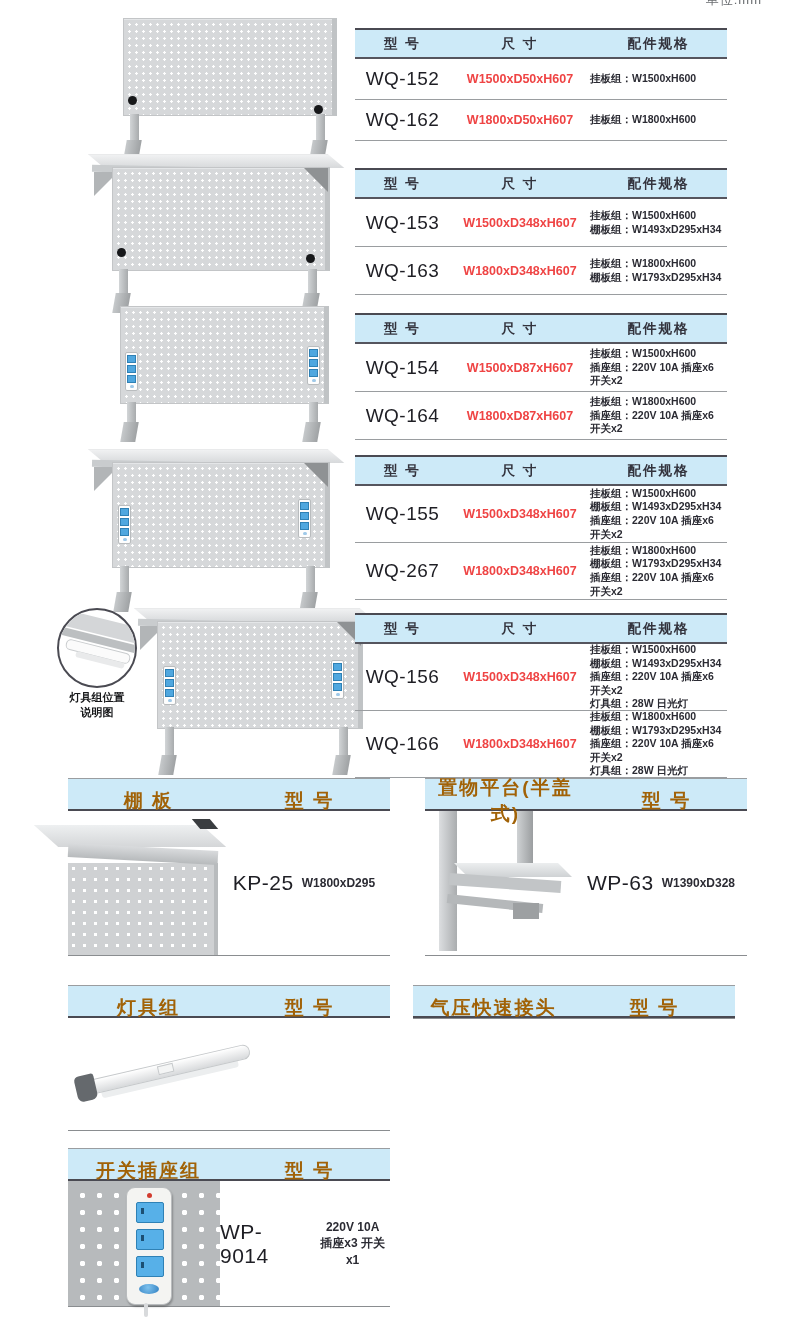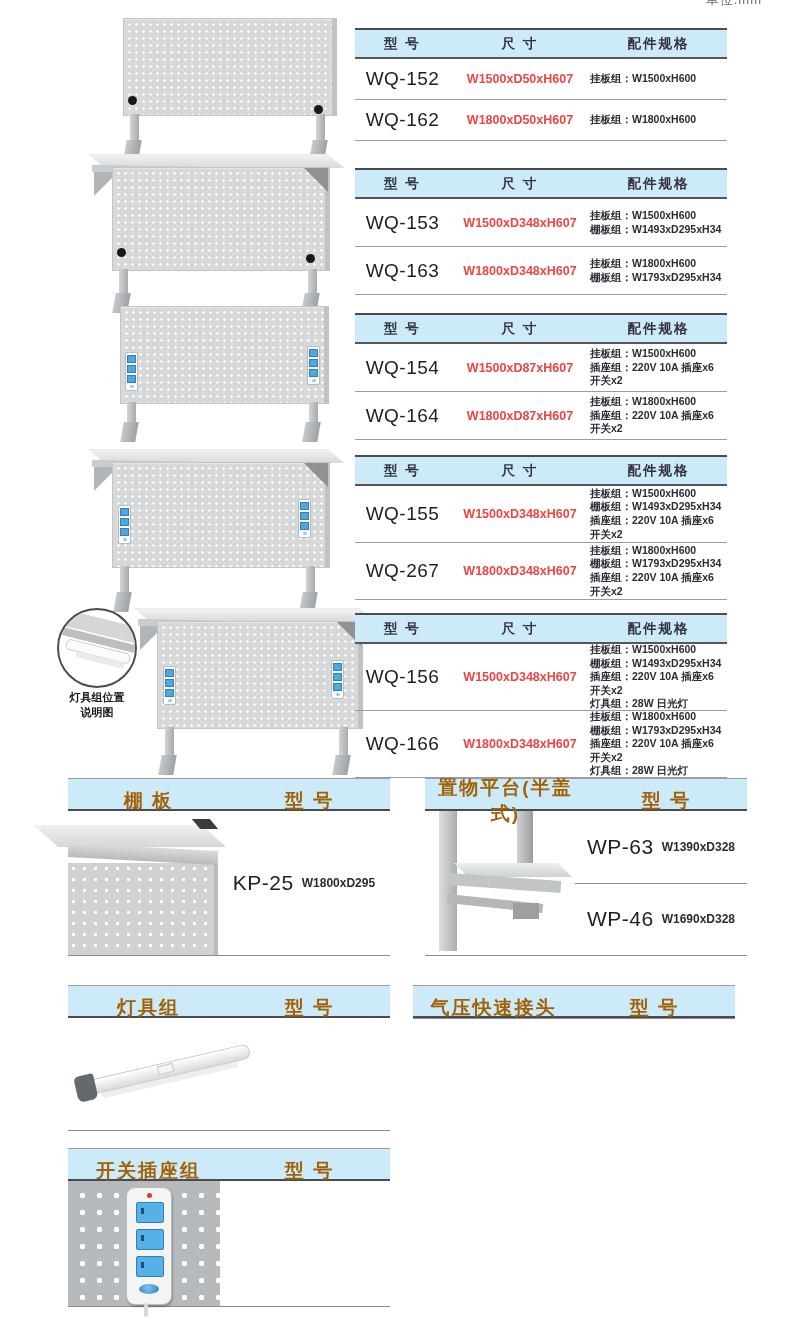--- a/index.html
+++ b/index.html
@@ -348,24 +348,20 @@
         <div class="wp-plat"></div>
         <div class="wp-plat-edge"></div>
         <div class="wp-brace"></div>
         <div class="wp-foot"></div>
       </div>
       <div class="acc-rows" style="left:150px;right:0">
         <div class="acc-row">
           <span class="acc-model">WP-63</span>
           <span class="acc-desc">W1390xD328</span>
         </div>
-        <div class="acc-row">
-          <span class="acc-model">WP-46</span>
-          <span class="acc-desc">W1690xD328</span>
-        </div>
       </div>
     </div>
   </div>
 
   <div class="acc-section" style="left:68px;top:985px">
     <div class="acc-head">
       <div>灯具组</div>
       <div>型 号</div>
     </div>
     <div class="acc-body" style="height:112px">
@@ -402,16 +398,23 @@
           <div class="ps-sock" style="top:41px">
               <i></i>
             </div>
           <div class="ps-sock" style="top:68px">
               <i></i>
             </div>
           <div class="ps-btn"></div>
         </div>
         <div class="ps-cord"></div>
       </div>
+      <div class="acc-rows" style="left:152px;right:0">
+        <div class="acc-row">
+          <span class="acc-model">WP-9014</span>
+          <span class="acc-desc">220V 10A
+插座x3 开关x1</span>
+        </div>
+      </div>
     </div>
   </div>
 
 </div>
 
 </body></html>

